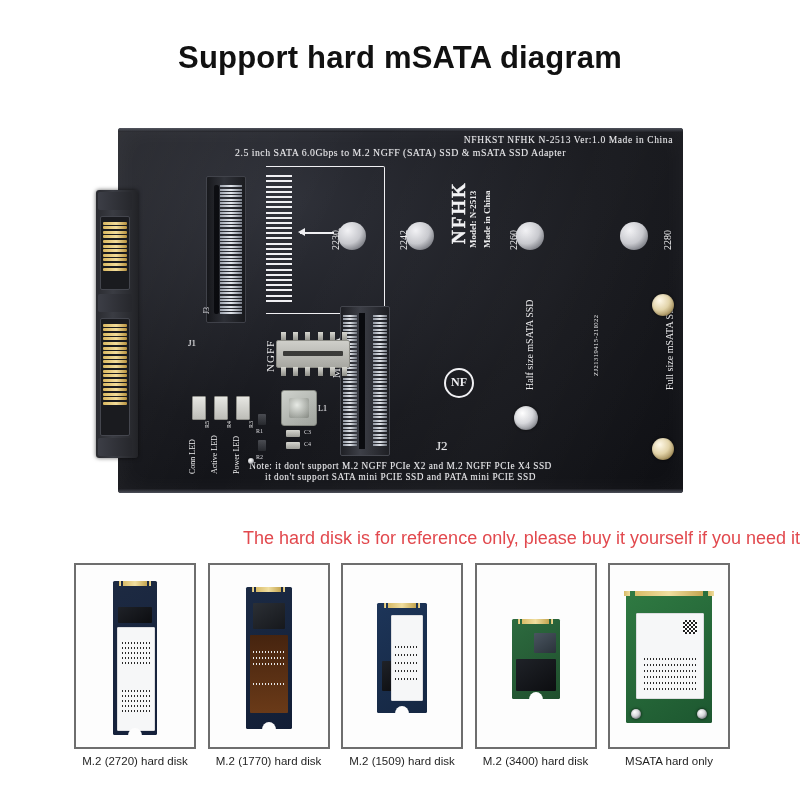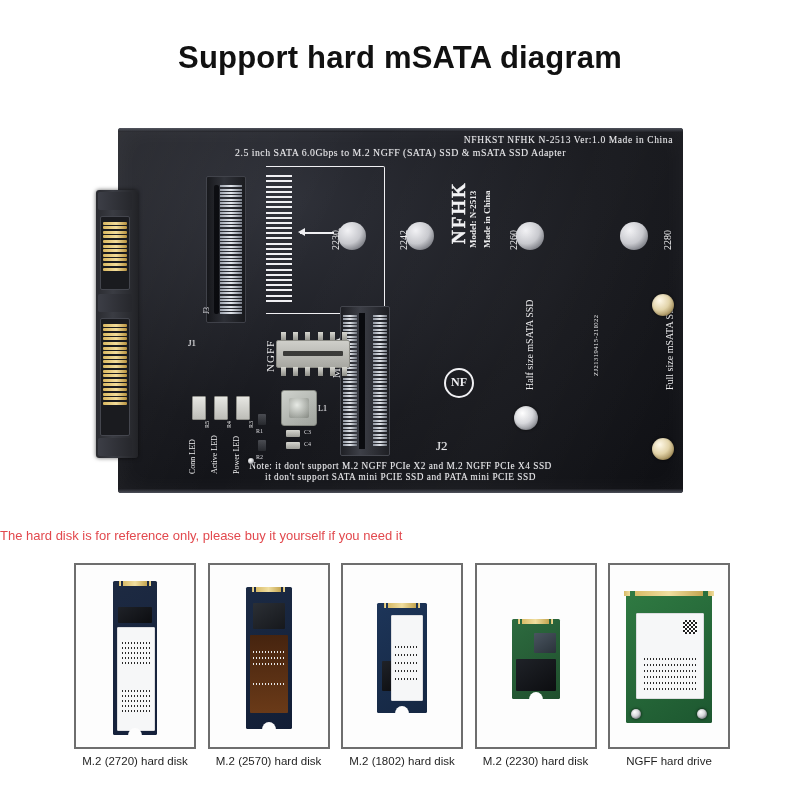--- a/index.html
+++ b/index.html
@@ -185,22 +185,22 @@
   }
   .nf-circle{
     position:absolute;left:326px;top:240px;width:26px;height:26px;
     border:2px solid #f0f0f3;border-radius:50%;
     color:#f0f0f3;font-family:"Liberation Serif",serif;font-weight:bold;
     font-size:12px;line-height:24px;text-align:center;
   }
 
   
   .red-note{
-    position:absolute;left:0;top:528px;width:800px;text-align:left;
-    color:#e2494e;font-size:13px;
+    position:absolute;left:0;top:528px;width:800px;text-align:right;
+    color:#e2494e;font-size:18px;
   }
 
   
   .gallery{
     position:absolute;left:74px;top:563px;width:656px;height:186px;
     display:flex;justify-content:space-between;
   }
   .cell{
     width:122px;height:186px;
     border:2px solid #6e6e6e;
@@ -622,17 +622,17 @@
         <div style="position:absolute;right:6px;top:6px;width:14px;height:14px;background:repeating-conic-gradient(#222 0 25%,#fff 0 50%) 0 0/4px 4px;"></div>
       </div>
       <div class="hole" style="left:5px;bottom:4px;width:10px;height:10px;"></div>
       <div class="hole" style="right:5px;bottom:4px;width:10px;height:10px;"></div>
     </div>
   </div>
 </div>
 
 <div class="captions">
   <span>M.2 (2720) hard disk</span>
-  <span>M.2 (2570) hard disk</span>
-  <span>M.2 (1802) hard disk</span>
-  <span>M.2 (2230) hard disk</span>
-  <span>NGFF hard drive</span>
+  <span>M.2 (1770) hard disk</span>
+  <span>M.2 (1509) hard disk</span>
+  <span>M.2 (3400) hard disk</span>
+  <span>MSATA hard only</span>
 </div>
 
 </body></html>

